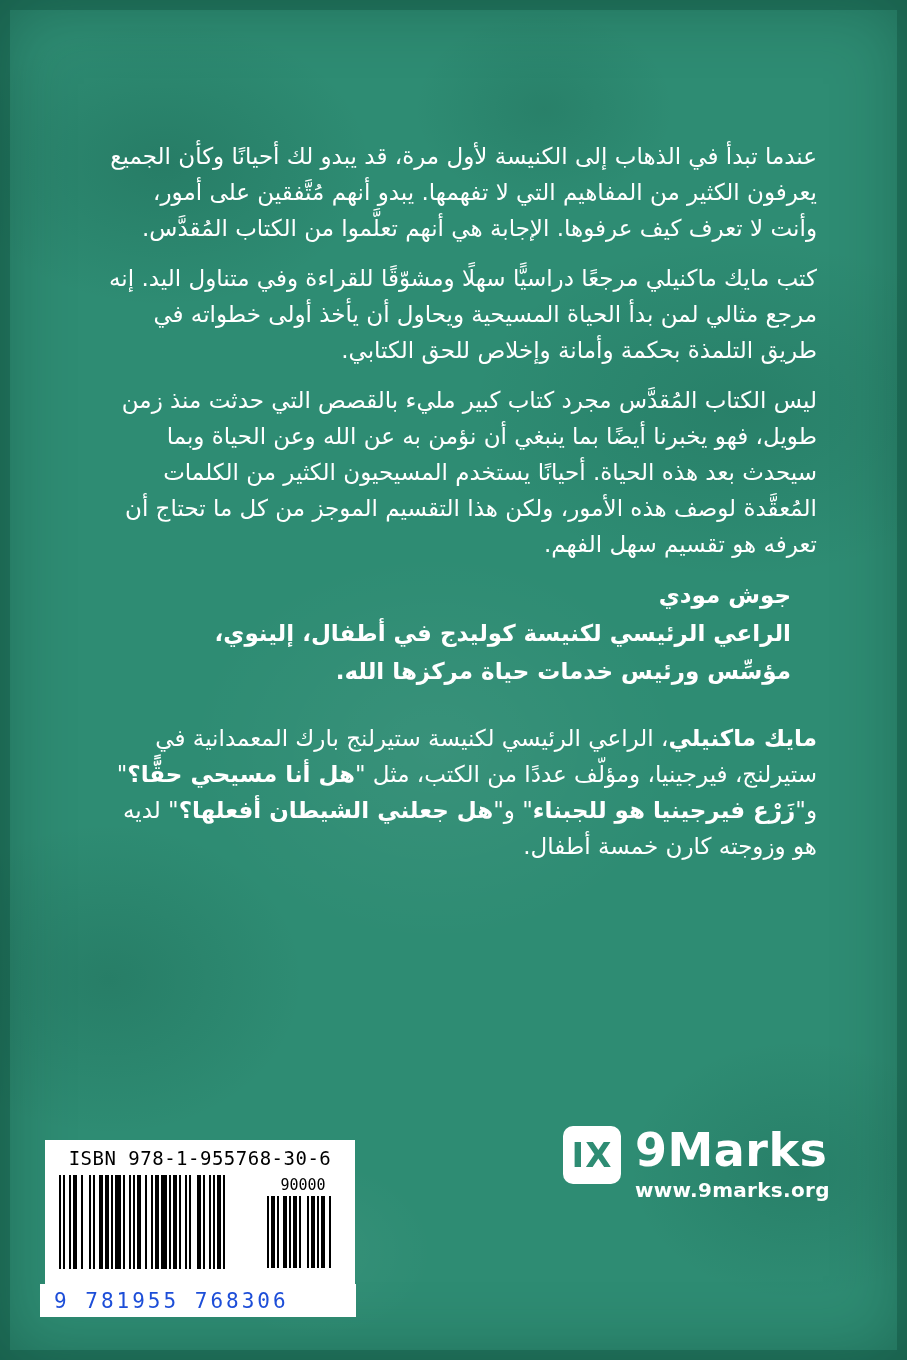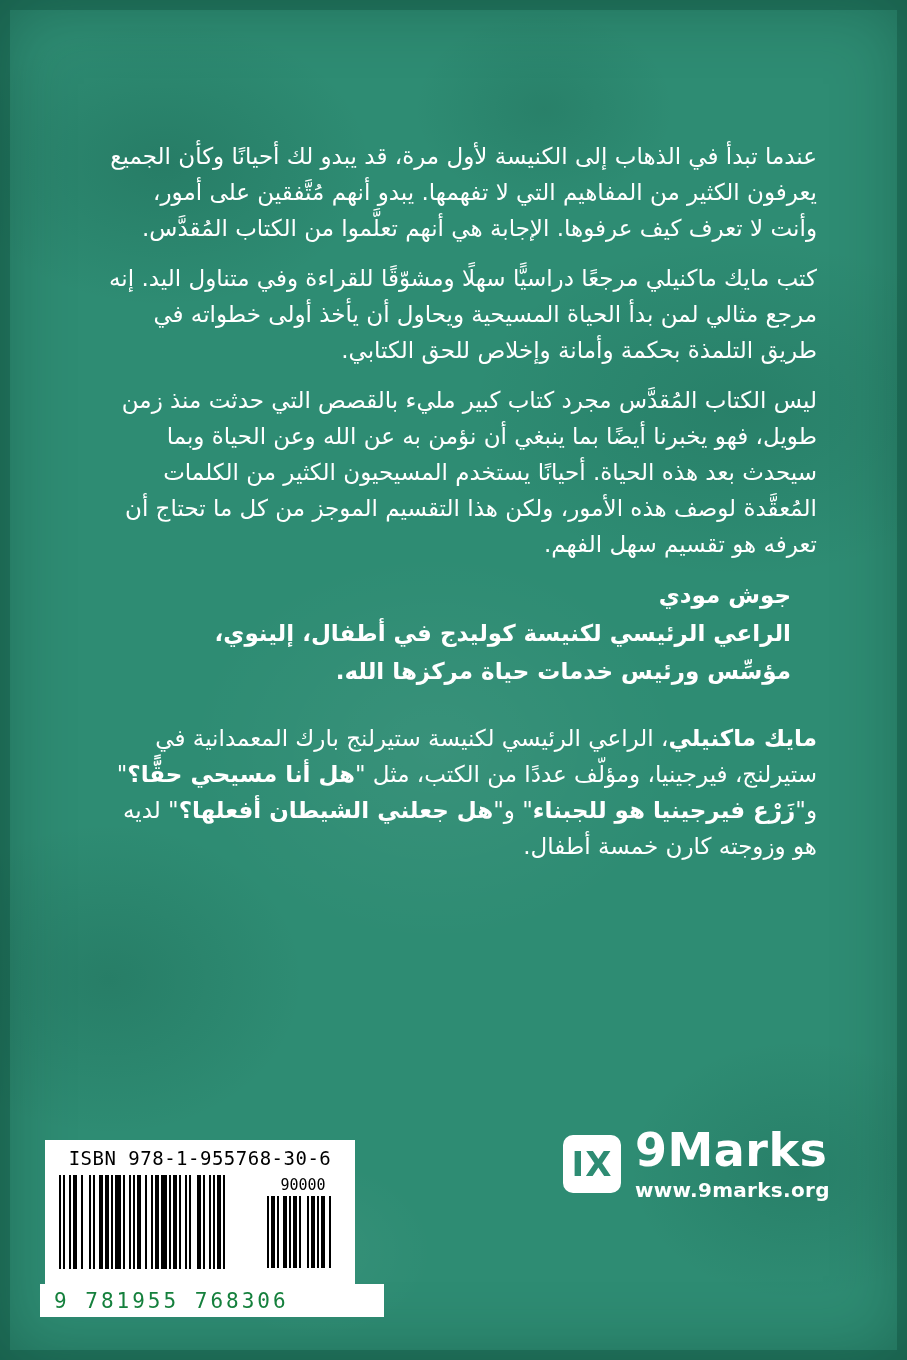--- a/index.html
+++ b/index.html
@@ -85,39 +85,39 @@
     display:flex;
     height:72px;
     width:72px;
     overflow:hidden;
   }
   .bar{background:#000;height:100%;flex:none;}
   .gap{background:#fff;height:100%;flex:none;}
   .barcode-number-strip{
     position:absolute;
     left:40px;top:1284px;
-    width:344px;height:33px;
+    width:316px;height:33px;
     background:#ffffff;
-    color:#15803d;
+    color:#1d4ed8;
     font-family:"DejaVu Sans Mono", monospace;
     font-size:21px;
     letter-spacing:3px;
     display:flex;
     align-items:center;
     padding-left:14px;
     box-sizing:border-box;
     white-space:nowrap;
   }
 
   
   .publisher{
     position:absolute;
     left:563px;top:1126px;
     display:flex;
-    align-items:center;
+    align-items:flex-start;
     color:#fff;
   }
   .mark-box{
     width:58px;height:58px;
     background:#ffffff;
     border-radius:10px;
     display:flex;align-items:center;justify-content:center;
     font-weight:700;
     font-size:34px;
     color:#2e8c73;

